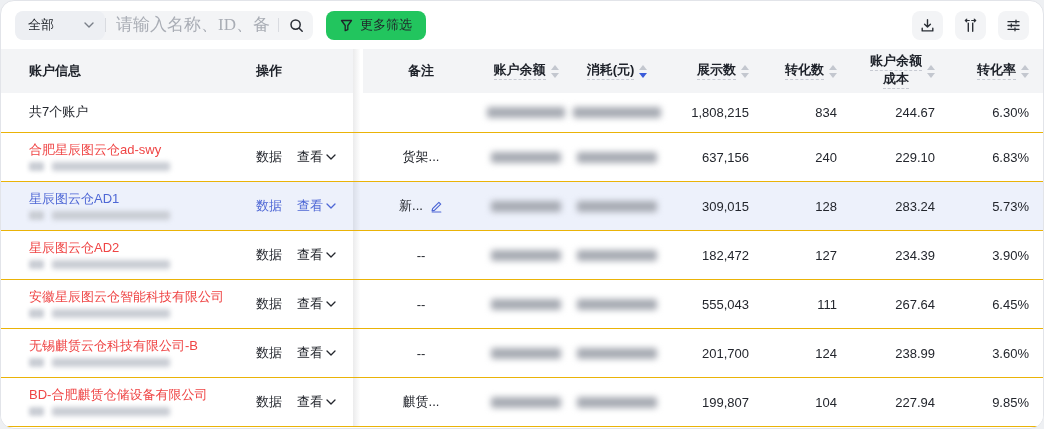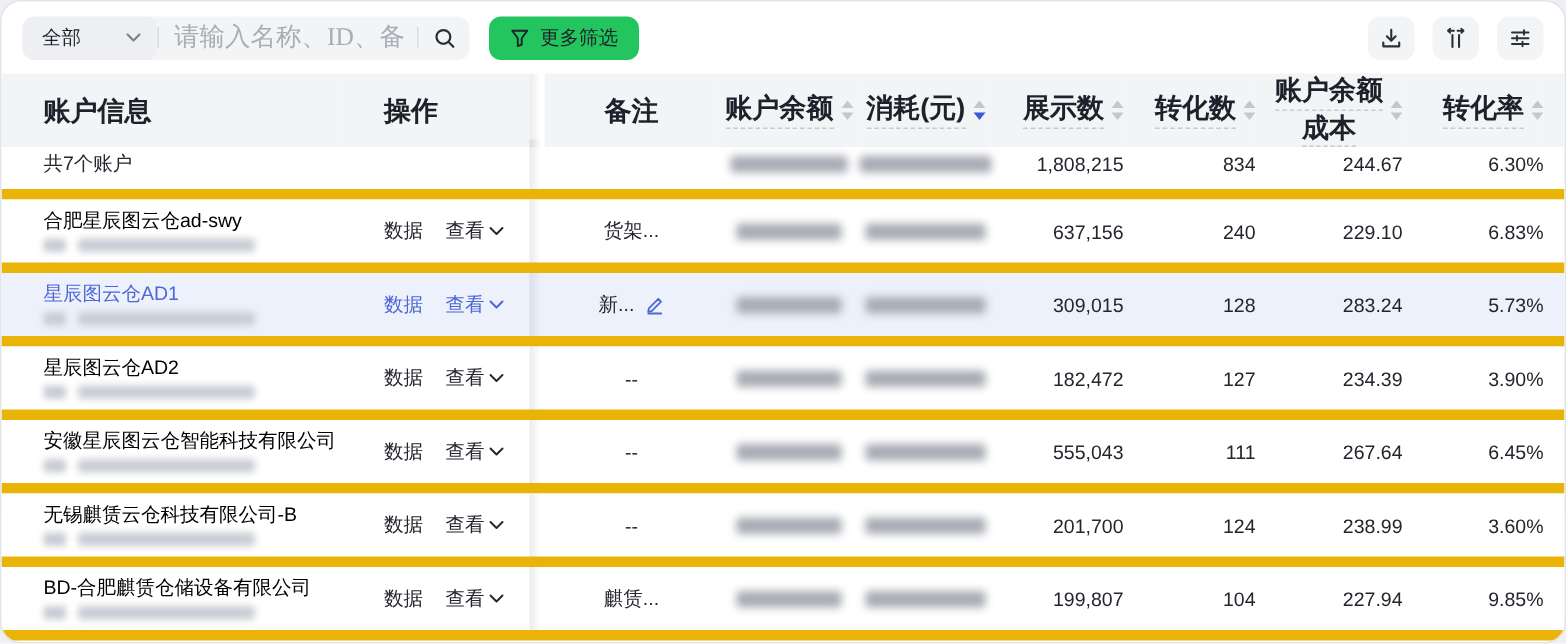--- a/index.html
+++ b/index.html
@@ -49,21 +49,21 @@
   }
   .spacer{flex:1;}
   .right-icons{display:flex;gap:12px;}
   .icon-btn{
     width:31px;height:29px;background:#f3f4f6;border:0;border-radius:8px;
     display:flex;align-items:center;justify-content:center;cursor:pointer;color:#2b2f36;
   }
   
   .thead{
     display:grid;grid-template-columns:var(--cols);height:44px;
-    font-size:18px;font-weight:700;color:#1d2129;
+    font-size:13px;font-weight:700;color:#1d2129;
   }
   .th{background:#f3f4f6;height:100%;display:flex;align-items:center;}
   .th-left{justify-content:flex-start;}
   .th-account{padding-left:28px;}
   .th-ops{padding-left:31px;}
   .th-center{justify-content:center;}
   .th-right{justify-content:flex-end;}
   .lbl-dash{border-bottom:1px dashed #c7cad2;padding-bottom:1px;line-height:1.25;}
   .lbl2{display:flex;flex-direction:column;align-items:center;}
   .sort{display:flex;flex-direction:column;gap:3px;margin-left:5px;}
@@ -71,27 +71,27 @@
   .c-down{width:0;height:0;border-left:4px solid transparent;border-right:4px solid transparent;border-top:5px solid #c3c7cf;}
   .sort-desc .c-down{border-top-color:var(--sort-active);}
   .gutter{height:100%;position:relative;}
   .gutter::before{content:"";position:absolute;inset:0;
     background:linear-gradient(90deg,rgba(33,37,46,.09),rgba(33,37,46,0) 75%);}
   .thead .gutter{background:#fff;}
   .thead .th-pad{background:#f3f4f6;}
 
   .tr{
     display:grid;grid-template-columns:var(--cols);height:49px;align-items:center;
-    border-bottom:7px solid #eab308;font-size:13px;color:#23262d;background:#fff;
+    border-bottom:1px solid #eab308;font-size:13px;color:#23262d;background:#fff;
   }
   .tr.summary{height:40px;}
   .tr.hl{background:var(--hl);}
   .td{display:flex;align-items:center;height:100%;}
   .td-account{padding-left:28px;flex-direction:column;align-items:flex-start;justify-content:center;gap:5px;}
-  .acc-name{line-height:1.15;cursor:pointer;color:#000000;text-decoration:none;}
+  .acc-name{line-height:1.15;cursor:pointer;color:#ef4444;text-decoration:none;}
   .tr.hl .acc-name{color:var(--accent);}
   .summary-label{line-height:1.15;}
   .id-blur{display:flex;align-items:center;gap:8px;}
   .blur-chip{width:15px;height:9px;background:#c9cdd4;border-radius:2px;filter:blur(2px);}
   .blur-bar{width:118px;height:9px;background:#c9cdd4;border-radius:2px;filter:blur(2.5px);}
   .td-ops{padding-left:31px;color:#23262d;}
   .tr.hl .td-ops{color:var(--accent);}
   .op{cursor:pointer;}
   .op-data{margin-right:15px;}
   .op-chev{display:flex;margin-left:3px;color:inherit;cursor:pointer;}

